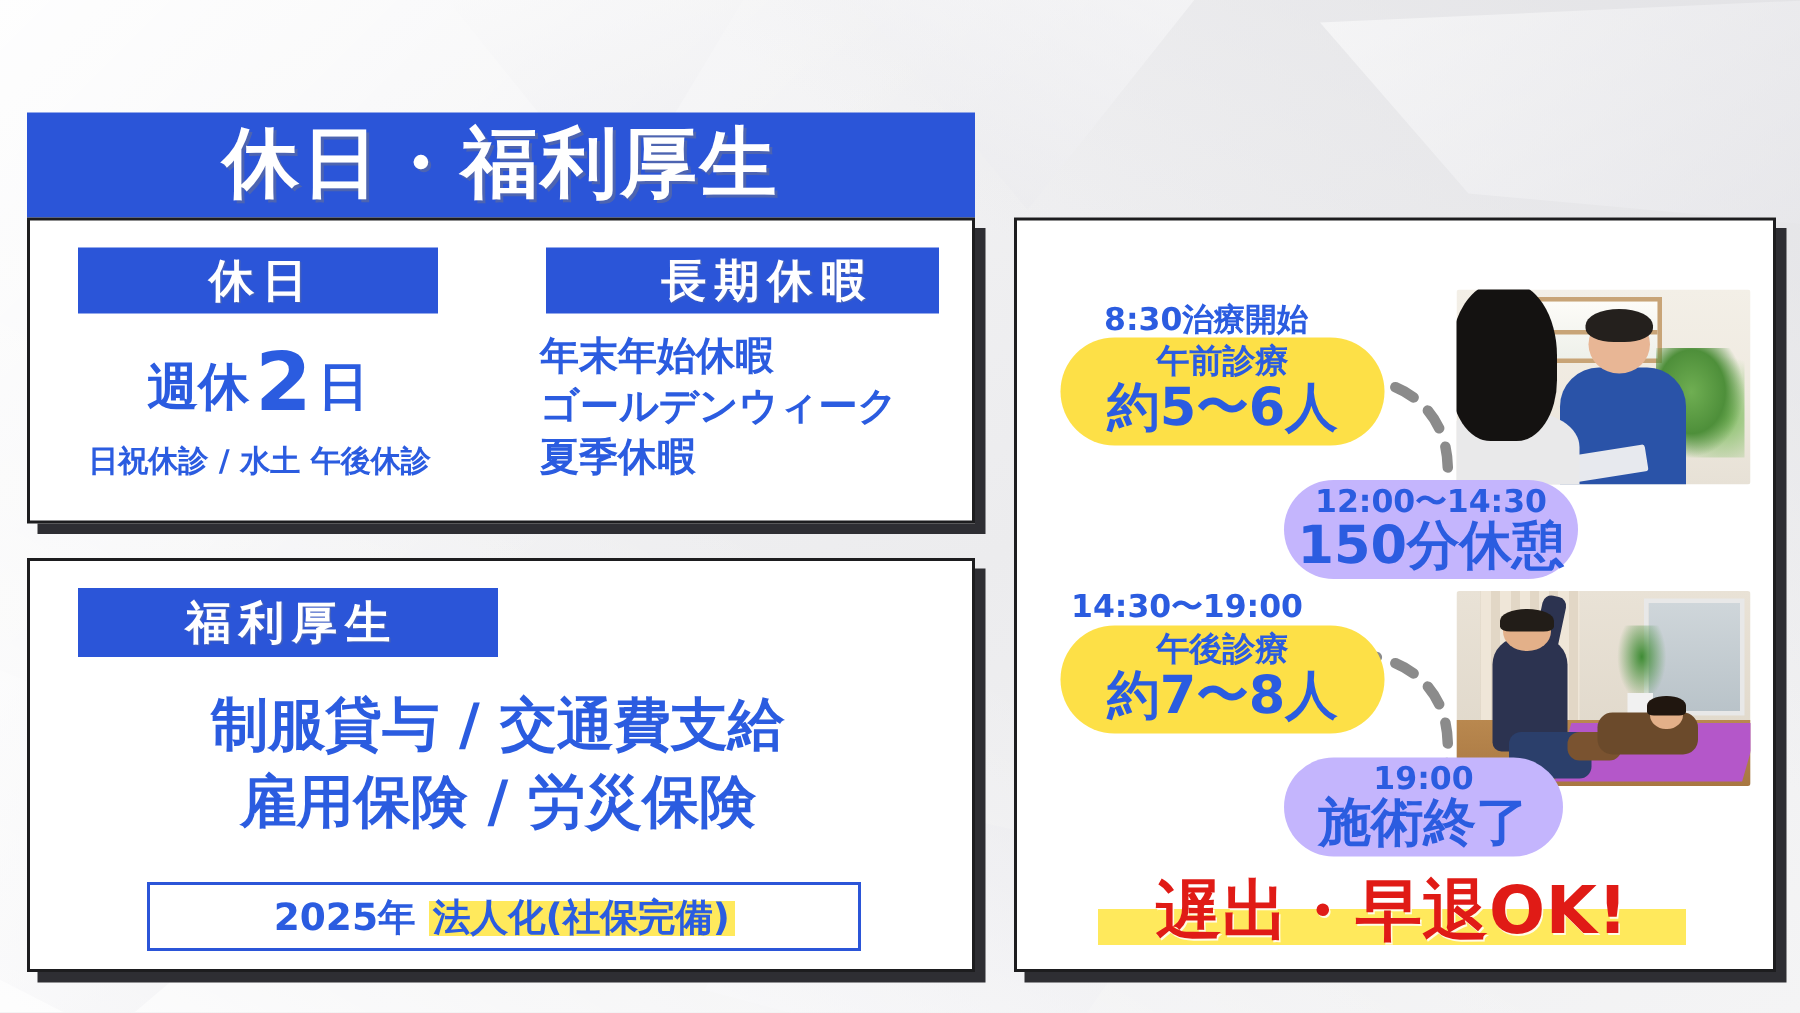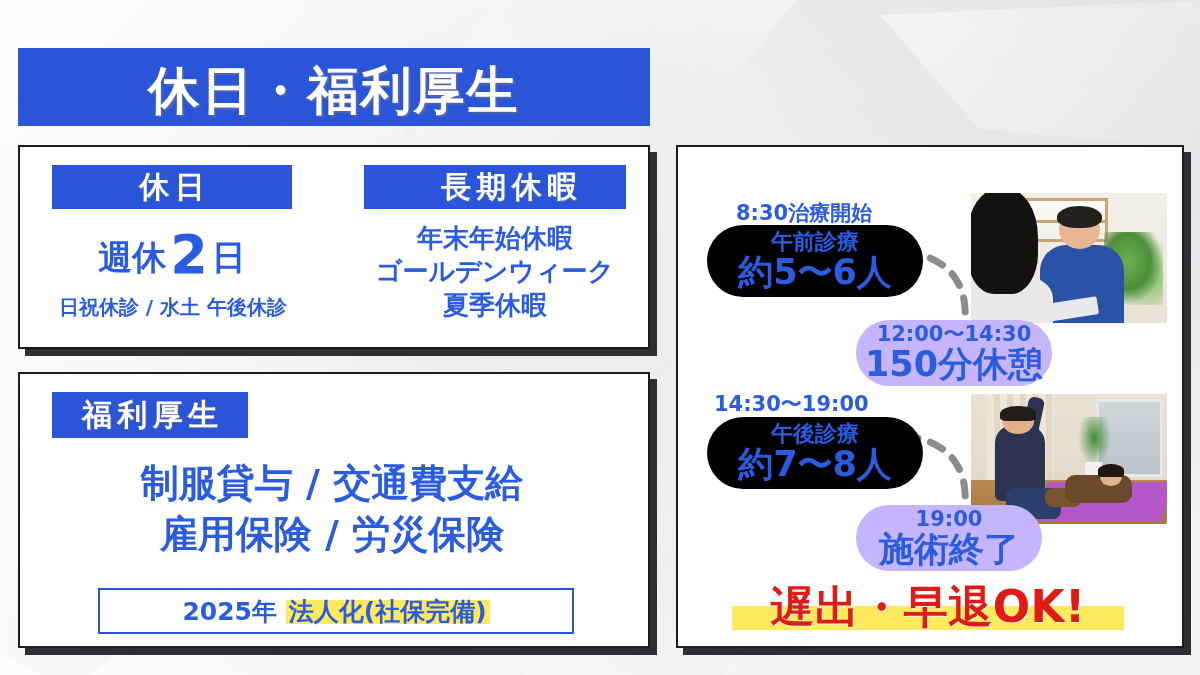--- a/index.html
+++ b/index.html
@@ -50,22 +50,23 @@
   .stage {
     position: absolute;
     inset: 0;
   }
 
   
   .banner {
     position: absolute;
     background: #2b55d8;
     display: flex;
-    align-items: flex-end;
+    align-items: flex-start;
     justify-content: center;
+    margin-top: 27px;
   }
   .banner-text {
     color: #ffffff;
     font-weight: 700;
     letter-spacing: 0.04em;
     text-shadow: 2px 2px 0 rgba(120,120,130,0.45);
     white-space: nowrap;
   }
   #banner-left  { left: 18px;  top: 48px; width: 632px; height: 78px; }
   #banner-right { left: 676px; top: 48px; width: 508px; height: 78px; }
@@ -123,24 +124,24 @@
     font-size: 20px;
     white-space: nowrap;
   }
 
   #longleave-list {
     position: absolute;
     left: 360px; top: 222px; width: 270px;
     font-size: 26px;
     line-height: 1.28;
   }
-  #longleave-list div { white-space: nowrap; text-align: center; }
-
-  
-  #badge-welfare { left: 52px; top: 392px; width: 196px; height: 46px; font-size: 30px; }
+  #longleave-list div { white-space: nowrap; }
+
+  
+  #badge-welfare { left: 52px; top: 392px; width: 280px; height: 46px; font-size: 30px; }
 
   #benefit-lines {
     position: absolute;
     left: 40px; top: 458px; width: 584px;
     text-align: center;
     font-size: 38px;
     line-height: 1.33;
   }
   #benefit-lines div { white-space: nowrap; }
 
@@ -236,21 +237,21 @@
     border-radius: 999px;
     display: flex;
     flex-direction: column;
     align-items: center;
     justify-content: center;
     color: #2b5ce0;
     font-weight: 700;
   }
   .bubble .b-small { font-size: 22px; line-height: 1.05; white-space: nowrap; }
   .bubble .b-large { font-size: 35px; line-height: 1.1;  white-space: nowrap; }
-  .bubble.blue  { background: #000000; }
+  .bubble.blue  { background: #fde047; }
   .bubble.green { background: #c4b5fd; }
 
   #bubble-morning { left: 707px; top: 225px; width: 216px; height: 72px; }
   #bubble-break   { left: 856px; top: 320px; width: 196px; height: 66px; }
   #bubble-after   { left: 707px; top: 417px; width: 216px; height: 72px; }
   #bubble-end     { left: 856px; top: 505px; width: 186px; height: 66px; }
 
   #bubble-break .b-small,
   #bubble-end .b-small { font-size: 21px; }
 

